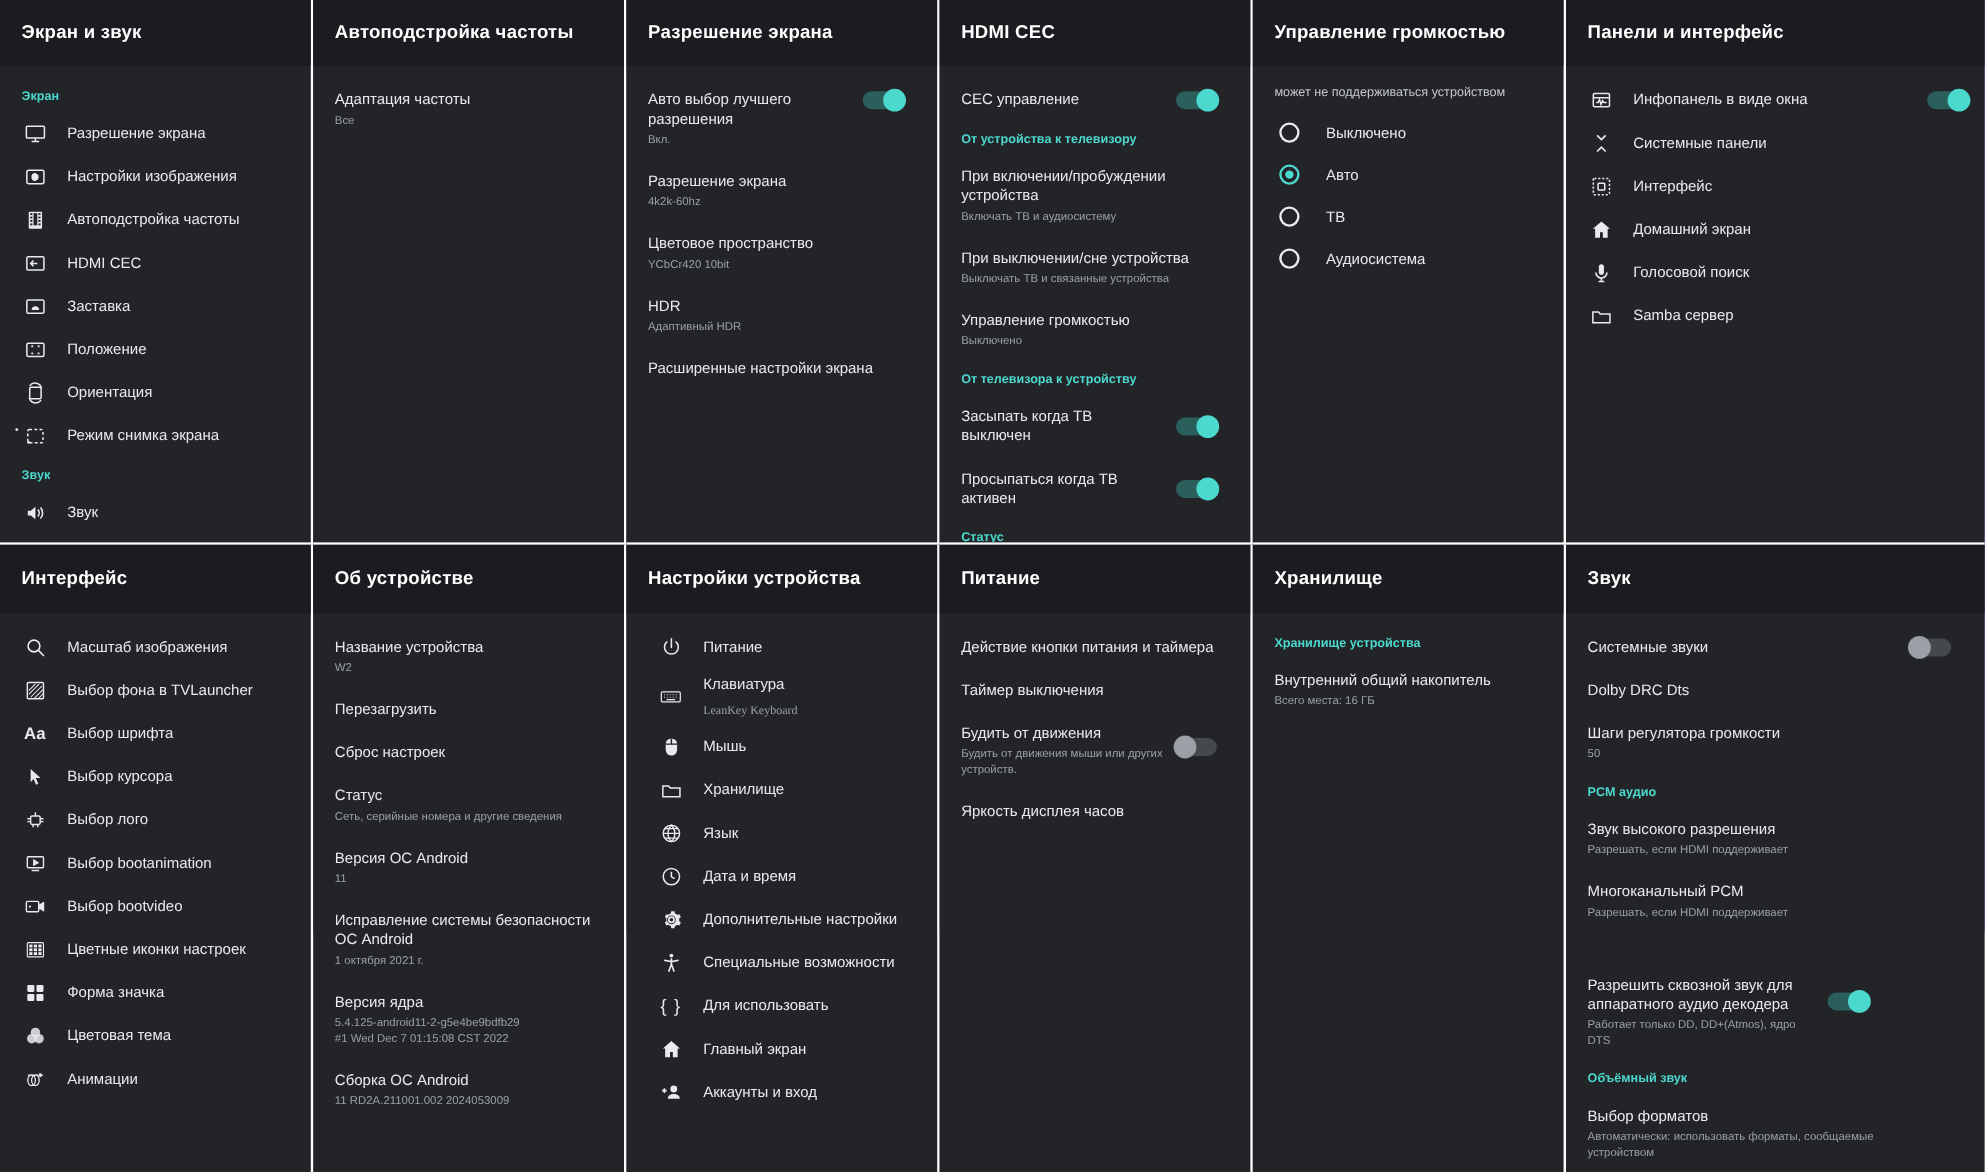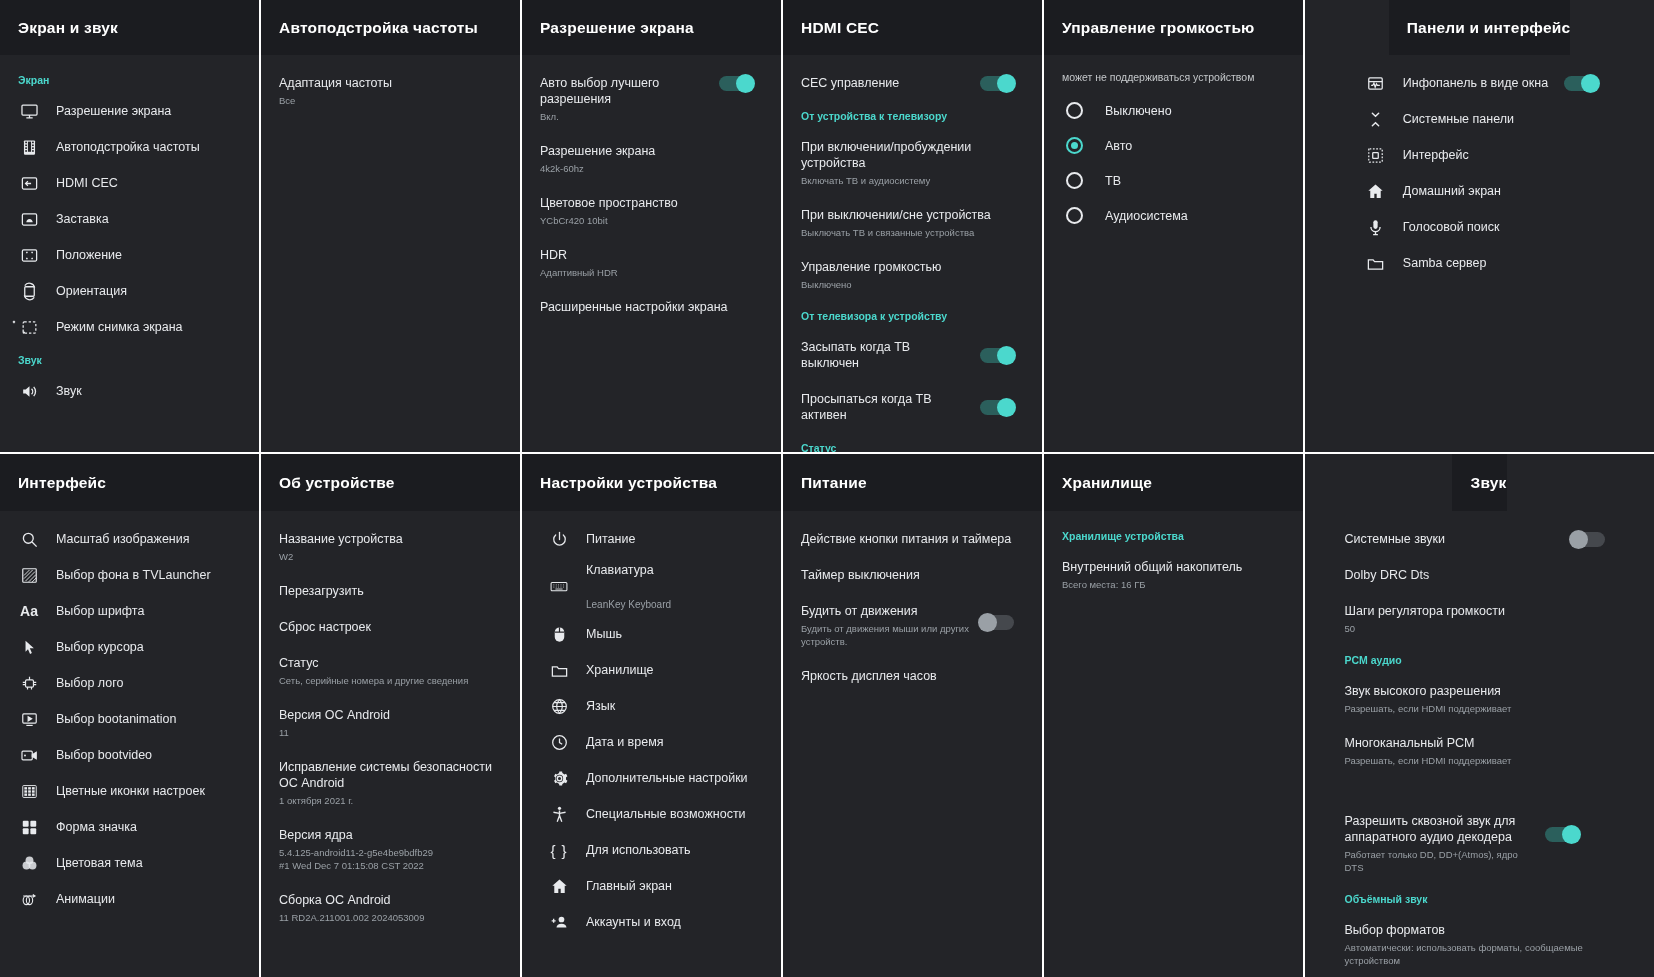--- a/index.html
+++ b/index.html
@@ -19,21 +19,21 @@
   }
   .panel {
     background: #232428;
     overflow: hidden;
     position: relative;
     border-right: 2px solid #ffffff;
     border-bottom: 2px solid #ffffff;
     display: flex;
     flex-direction: column;
   }
-  .panel.lastcol { border-right: none; align-items: center; }
+  .panel.lastcol { border-right: none; }
   .panel.lastrow { border-bottom: none; }
 
   .phead {
     background: #1b1c20;
     height: 55px;
     flex: 0 0 55px;
     display: flex;
     align-items: center;
     padding: 0 0 0 18px;
   }
@@ -70,21 +70,22 @@
   .irow .lbl {
     color: #e8eaed;
     font-size: 12.5px;
     line-height: 16px;
     white-space: nowrap;
   }
   .irow .sub {
     color: #9aa0a6;
     font-size: 10px;
     line-height: 13px;
-    margin-top: 20px;
+    margin-top: 8px;
+    font-family: Liberation Serif, serif;
   }
 
   
   .prow {
     display: flex;
     align-items: flex-start;
     padding: 10px 28px 10px 18px;
     gap: 10px;
     min-height: 34px;
   }
@@ -182,20 +183,32 @@
             <svg width="19" height="19" viewBox="0 0 24 24" fill="none" stroke="currentColor" stroke-width="1.6">
               <rect x="2.5" y="4" width="19" height="12.5" rx="1.2"></rect>
               <path d="M8 20h8M12 16.5V20"></path>
             </svg>
           </span>
         <div class="txtwrap">
             <div class="lbl">Разрешение экрана</div>
           </div>
       </div>
 
+      <div class="irow">
+        <span class="ico">
+            <svg width="19" height="19" viewBox="0 0 24 24" fill="none" stroke="currentColor" stroke-width="1.6">
+              <rect x="3" y="5" width="18" height="14" rx="2"></rect>
+              <circle cx="12" cy="12" r="3.4" fill="currentColor" stroke="none"></circle>
+              <path d="M12 8.6a3.4 3.4 0 000 6.8z" fill="currentColor"></path>
+            </svg>
+          </span>
+        <div class="txtwrap">
+            <div class="lbl">Настройки изображения</div>
+          </div>
+      </div>
 
       <div class="irow">
         <span class="ico">
             <svg width="19" height="19" viewBox="0 0 24 24" fill="currentColor">
               <rect x="5" y="3" width="14" height="18" rx="1"></rect>
               <g fill="#232428">
                 <rect x="6.6" y="4.6" width="2.2" height="2"></rect>
                 <rect x="6.6" y="8.2" width="2.2" height="2"></rect>
                 <rect x="6.6" y="11.8" width="2.2" height="2"></rect>
                 <rect x="6.6" y="15.4" width="2.2" height="2"></rect>

